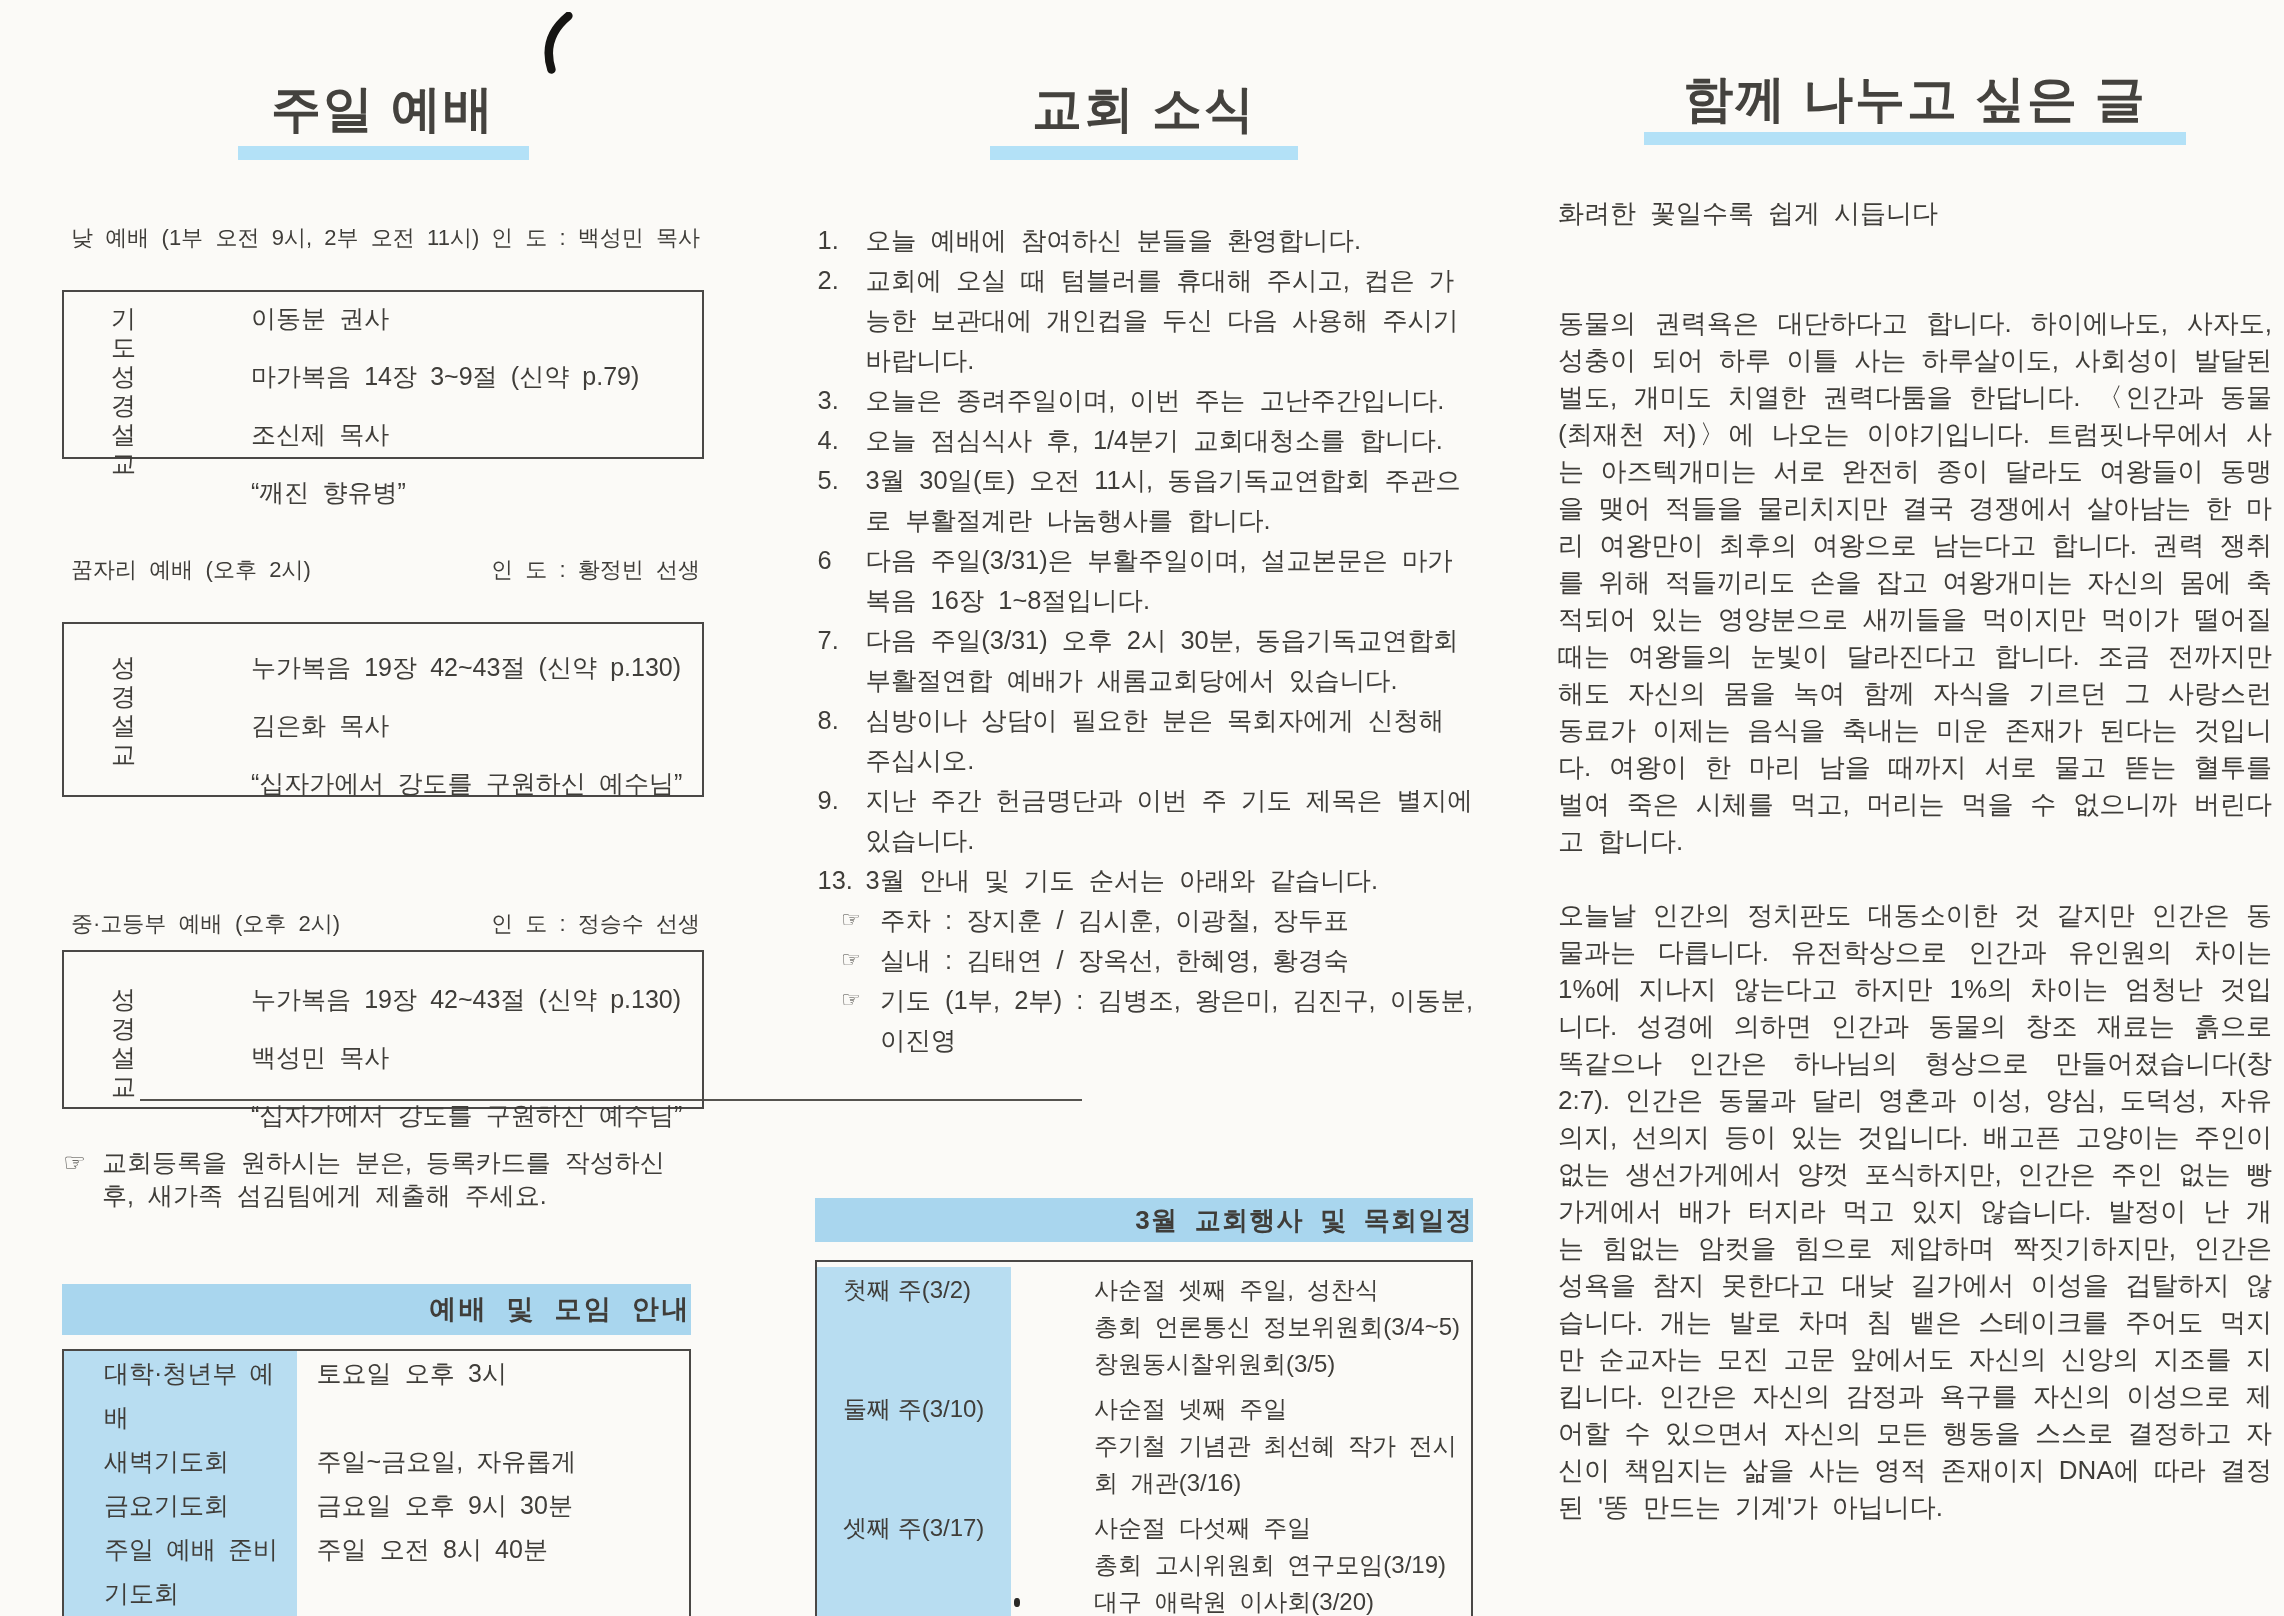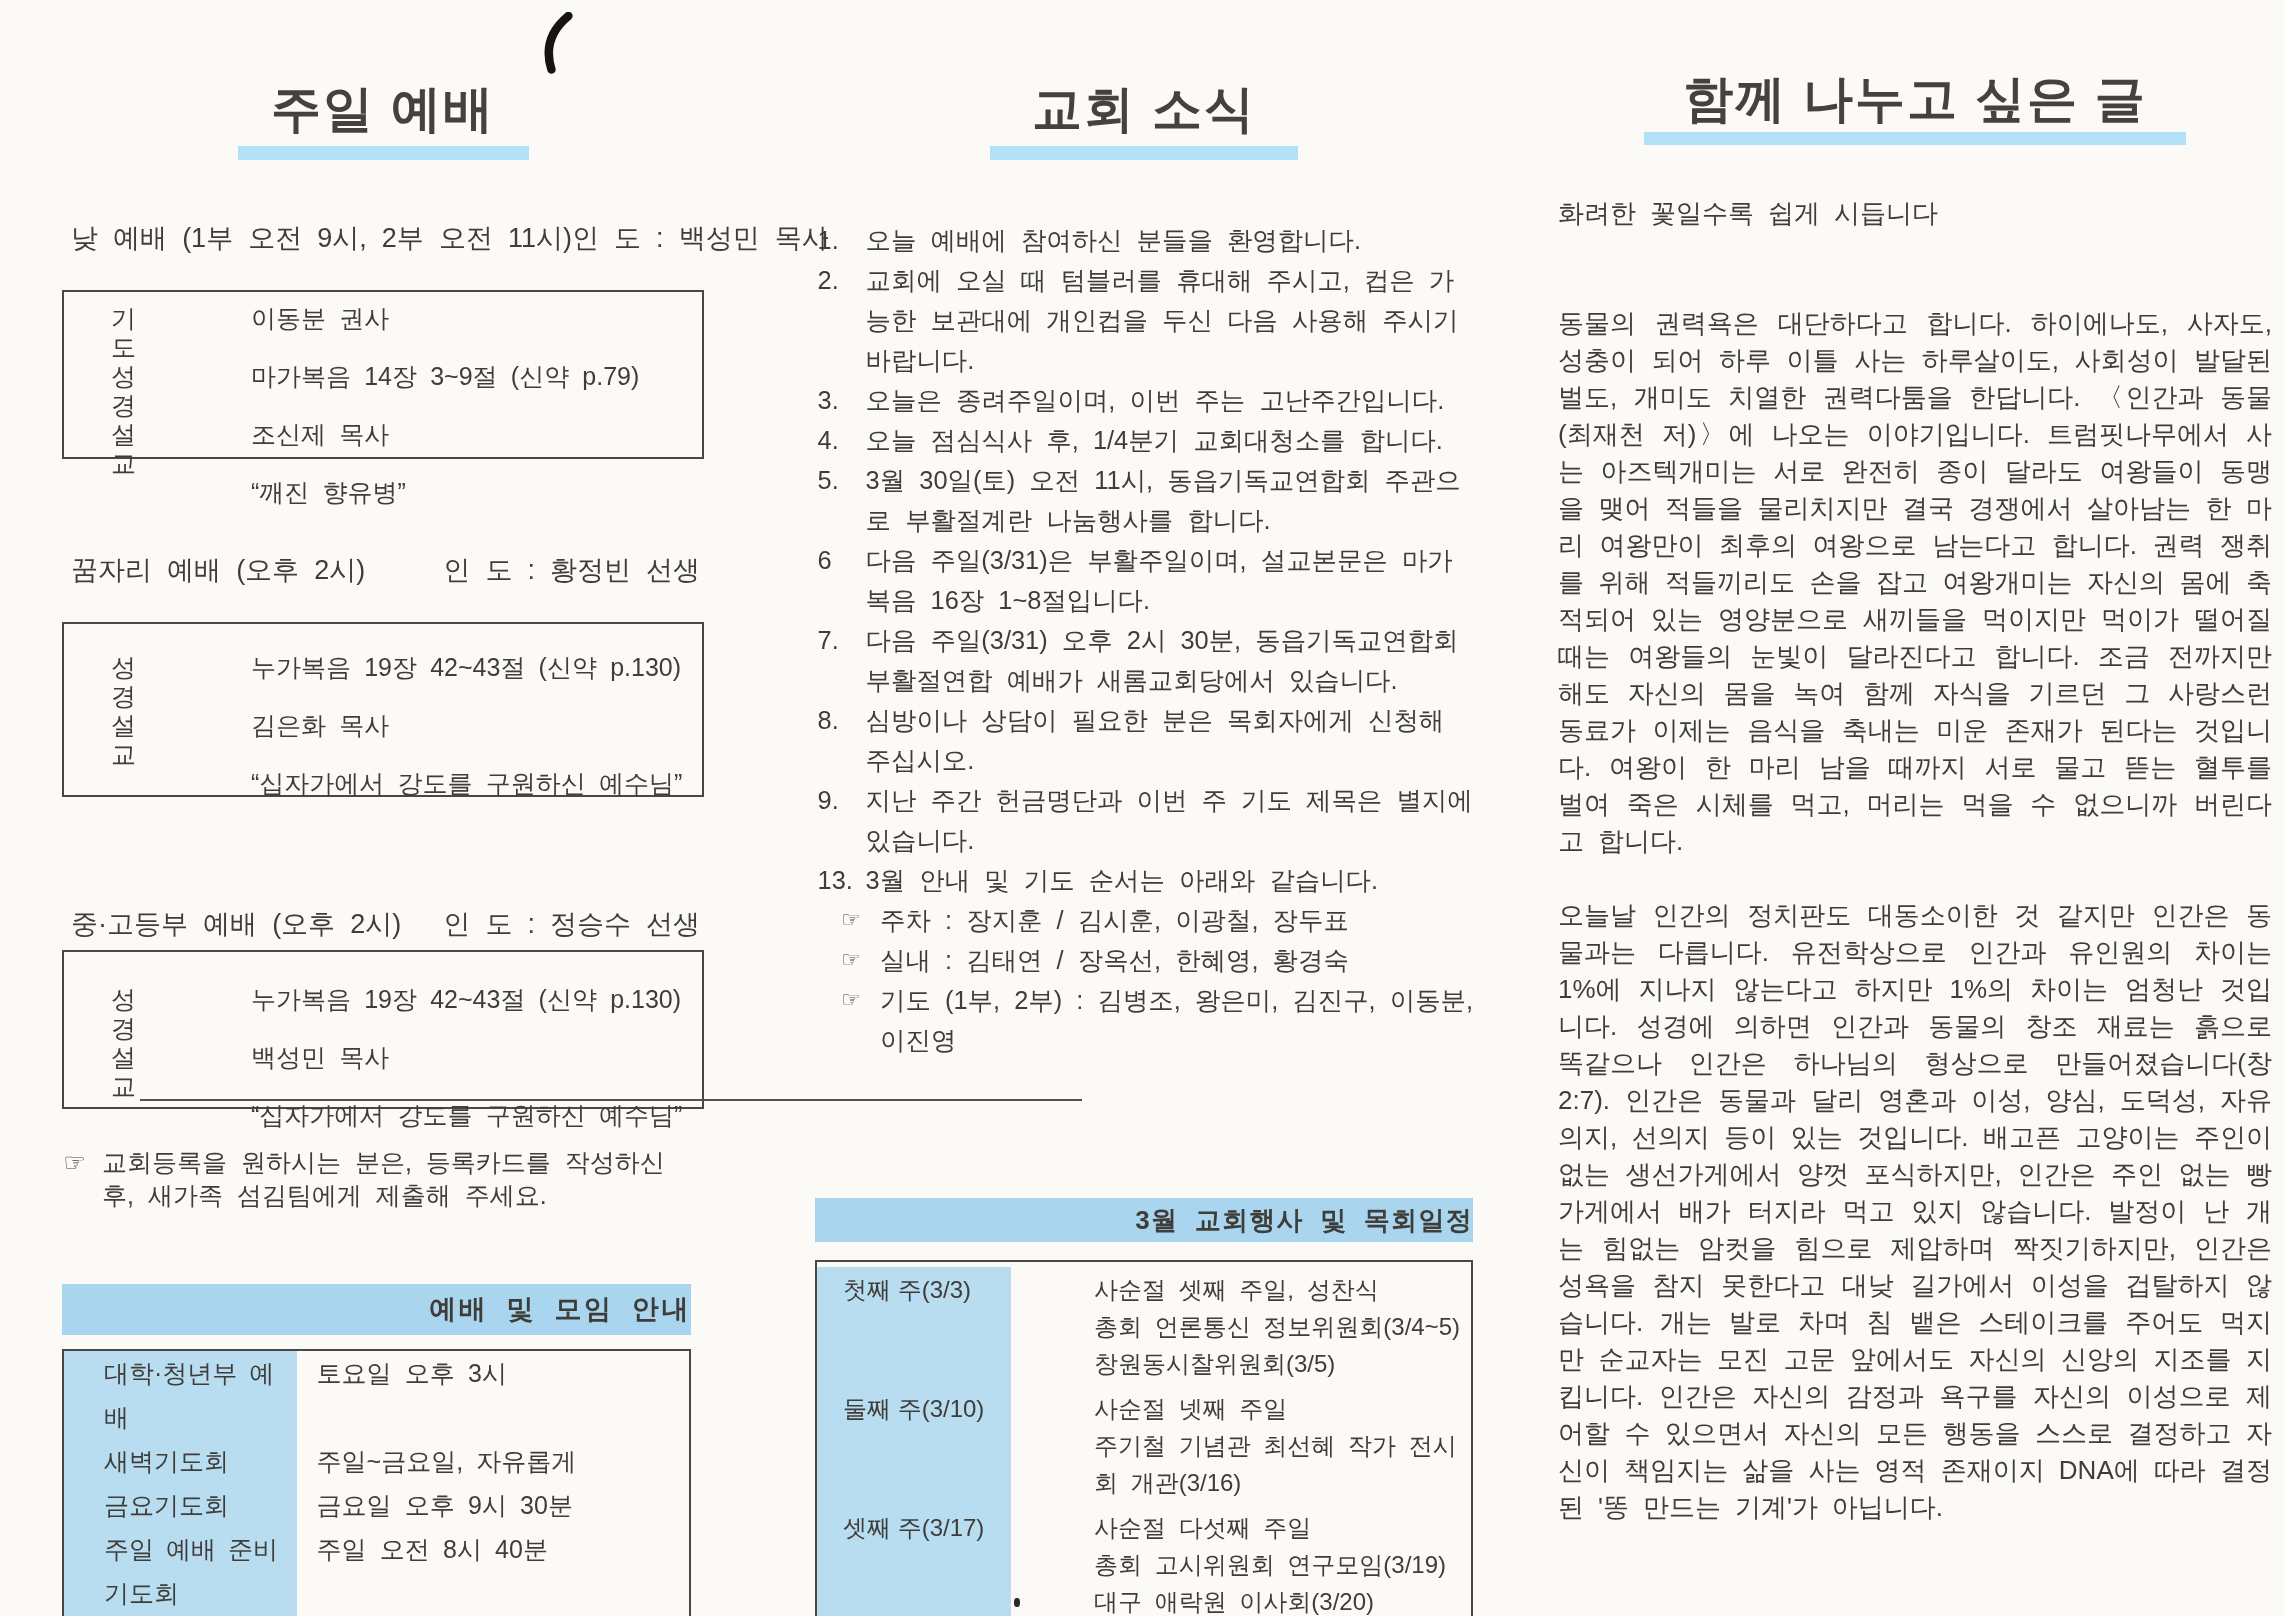--- a/index.html
+++ b/index.html
@@ -22,21 +22,21 @@
   .title-underline{height:14.3px;background:var(--accent_underline,#b3e1f7);margin:10.4px auto 0;}
   .col-left .title-underline{width:291px;}
   .col-mid .title-underline{width:308px;}
   .col-right .title-underline{width:542px;height:13px;margin-top:6.5px;}
 
   
   .worship-section{position:relative;}
   .worship-section:nth-of-type(1){margin-top:63px;}
   .worship-section:nth-of-type(2){margin-top:96px;}
   .worship-section:nth-of-type(3){margin-top:112px;}
-  .ws-header{display:flex;justify-content:space-between;align-items:baseline;font-size:27px;line-height:30px;word-spacing:0.28em;padding:0 3.9px 0 9px;}
+  .ws-header{display:flex;justify-content:space-between;align-items:baseline;font-size:22px;line-height:30px;word-spacing:0.28em;padding:0 3.9px 0 9px;}
   .ws-title{white-space:nowrap;}
   .ws-leader{white-space:nowrap;}
   .ws-box{border:2px solid var(--border,#4a4846);margin-top:37px;box-sizing:border-box;}
   .worship-section:nth-of-type(1) .ws-box{height:169px;padding-top:11.7px;}
   .worship-section:nth-of-type(2) .ws-box{height:175px;padding-top:29px;}
   .worship-section:nth-of-type(3) .ws-box{height:159px;padding-top:33px;margin-top:10.4px;}
   .ws-row{display:flex;font-size:25px;line-height:29px;word-spacing:0.25em;}
   .ws-label{display:inline-block;width:63px;margin-left:47px;text-align:justify;text-align-last:justify;flex:none;}
   .ws-value{margin-left:77px;}
 
@@ -256,21 +256,21 @@
           <span class="duty-marker">☞</span>
           <span>기도 (1부, 2부) : 김병조, 왕은미, 김진구, 이동분, 이진영</span>
         </div>
       </div>
   </div>
 
   <div class="band march-band">3월 교회행사 및 목회일정</div>
   <div class="march-table">
 
   <div class="mt-row">
-        <div class="mt-week">첫째 주(3/3)</div>
+        <div class="mt-week">첫째 주(3/2)</div>
         <div class="mt-events">
 
         <div class="mt-event">사순절 셋째 주일, 성찬식</div>
           <div class="mt-event">총회 언론통신 정보위원회(3/4~5)</div>
           <div class="mt-event">창원동시찰위원회(3/5)</div>
         </div>
       </div>
       <div class="mt-row">
         <div class="mt-week">둘째 주(3/10)</div>
         <div class="mt-events">

